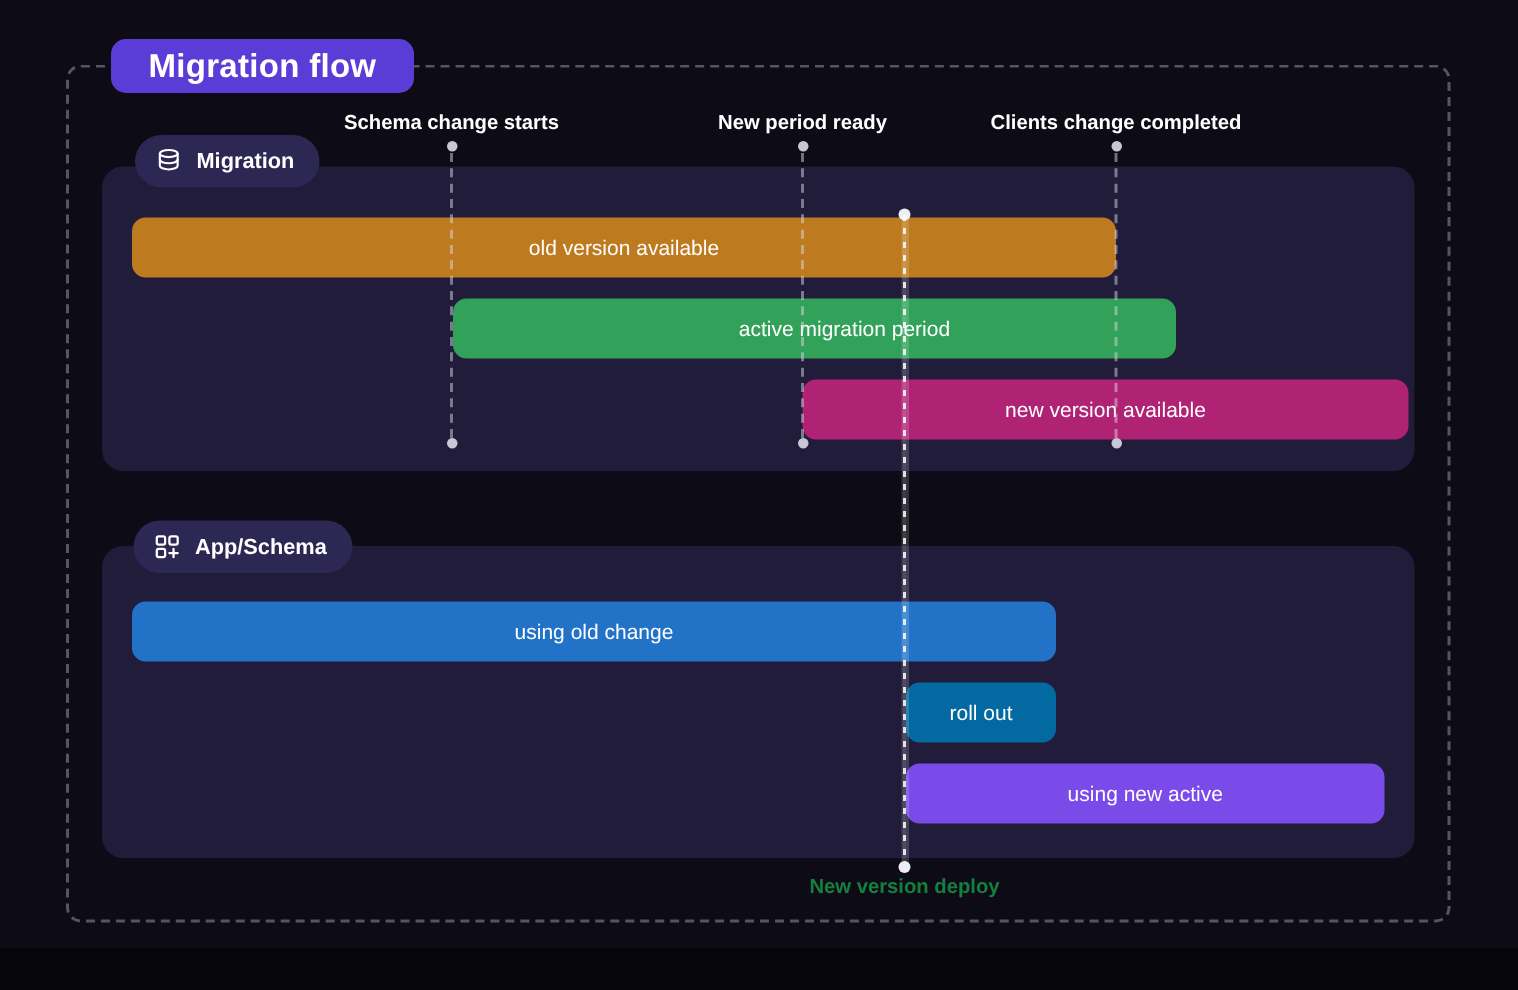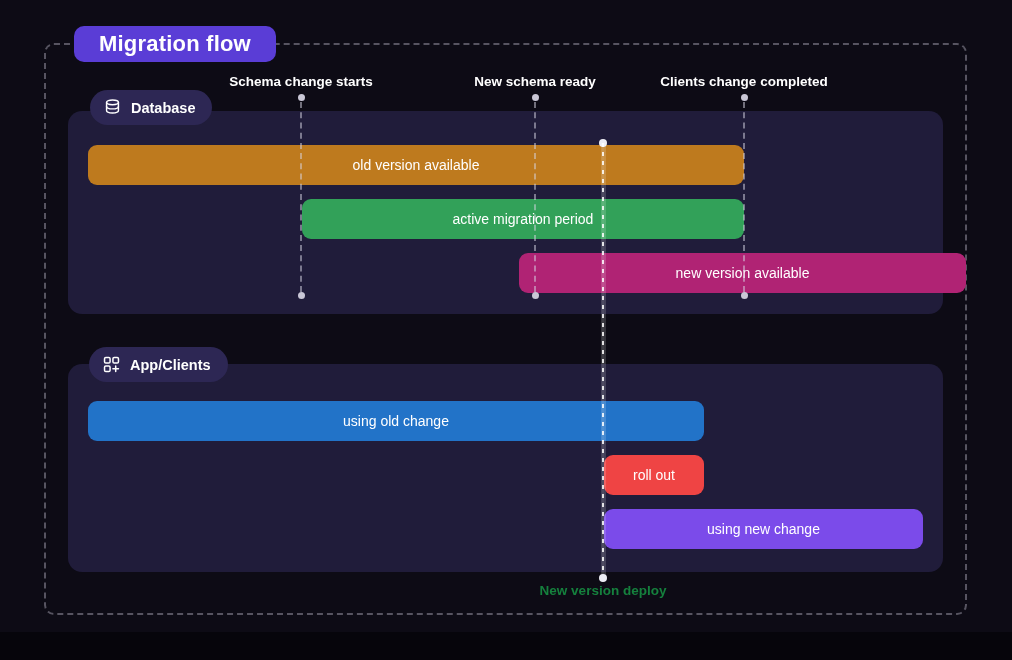--- a/index.html
+++ b/index.html
@@ -54,68 +54,68 @@
   <div class="panel app" style="background: rgb(32, 28, 58);"></div>
 
   <div class="pill db" style="background: rgb(45, 39, 84);">
     <span>
       <svg viewBox="0 0 24 24" fill="none" stroke="#fff" stroke-width="1.8" stroke-linecap="round">
         <ellipse cx="12" cy="5.5" rx="7.5" ry="3"></ellipse>
         <path d="M4.5 5.5 V15.8 c0 1.7 3.4 3.1 7.5 3.1 s7.5-1.4 7.5-3.1 V5.5"></path>
         <path d="M19.5 10.6 c0 1.7-3.4 3.1-7.5 3.1 s-7.5-1.4-7.5-3.1"></path>
       </svg>
     </span>
-    <span>Database</span>
+    <span>Migration</span>
   </div>
 
   <div class="pill app" style="background: rgb(45, 39, 84);">
     <span>
       <svg viewBox="0 0 24 24" fill="none" stroke="#fff" stroke-width="1.9" stroke-linecap="round">
         <rect x="3.2" y="3.2" width="7" height="7" rx="1.6"></rect>
         <rect x="13.8" y="3.2" width="7" height="7" rx="1.6"></rect>
         <rect x="3.2" y="13.8" width="7" height="7" rx="1.6"></rect>
         <path d="M17.3 13.8 v7 M13.8 17.3 h7"></path>
       </svg>
     </span>
-    <span>App/Clients</span>
+    <span>App/Schema</span>
   </div>
 
   <div class="deploy" style="left: 603px;">
     <div class="deploy-dot top"></div>
     <div class="deploy-line"></div>
     <div class="deploy-dot bottom"></div>
     <div class="deploy-label">New version deploy</div>
   </div>
 
 <div class="bar" style="left: 88px; top: 145px; width: 656px; background: rgb(190, 122, 30);">
       <span>old version available</span>
     </div>
-    <div class="bar" style="left: 302px; top: 199px; width: 442px; background: rgb(50, 161, 89);">
+    <div class="bar" style="left: 302px; top: 199px; width: 442px; background: rgb(50, 161, 89); padding-left: 40px;">
       <span>active migration period</span>
     </div>
-    <div class="bar" style="left: 519px; top: 253px; width: 447px; background: rgb(176, 35, 116);">
+    <div class="bar" style="left: 535px; top: 253px; width: 404px; background: rgb(176, 35, 116);">
       <span>new version available</span>
     </div>
     <div class="bar" style="left: 88px; top: 401px; width: 616px; background: rgb(34, 115, 200);">
       <span>using old change</span>
     </div>
-    <div class="bar" style="left: 604px; top: 455px; width: 100px; background: #ef4444;">
+    <div class="bar" style="left: 604px; top: 455px; width: 100px; background: #0369a1;">
       <span>roll out</span>
     </div>
     <div class="bar" style="left: 604px; top: 509px; width: 319px; background: rgb(123, 75, 234);">
-      <span>using new change</span>
+      <span>using new active</span>
     </div>
     <div class="milestone" style="left: 301px;">
       <div class="m-label">Schema change starts</div>
       <div class="m-dot m-dot-top"></div>
       <div class="m-line"></div>
       <div class="m-dot m-dot-bottom"></div>
     </div>
     <div class="milestone" style="left: 535px;">
-      <div class="m-label">New schema ready</div>
+      <div class="m-label">New period ready</div>
       <div class="m-dot m-dot-top"></div>
       <div class="m-line"></div>
       <div class="m-dot m-dot-bottom"></div>
     </div>
     <div class="milestone" style="left: 744px;">
       <div class="m-label">Clients change completed</div>
       <div class="m-dot m-dot-top"></div>
       <div class="m-line"></div>
       <div class="m-dot m-dot-bottom"></div>
     </div>

